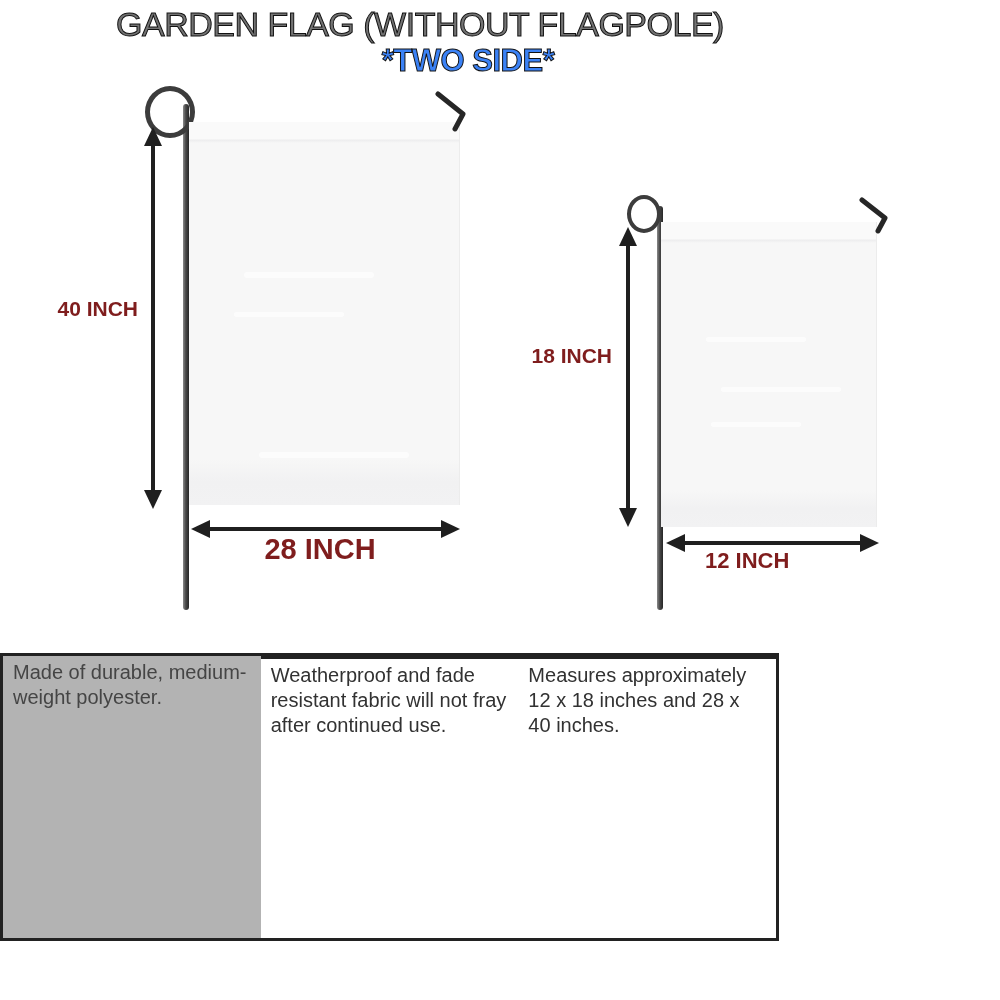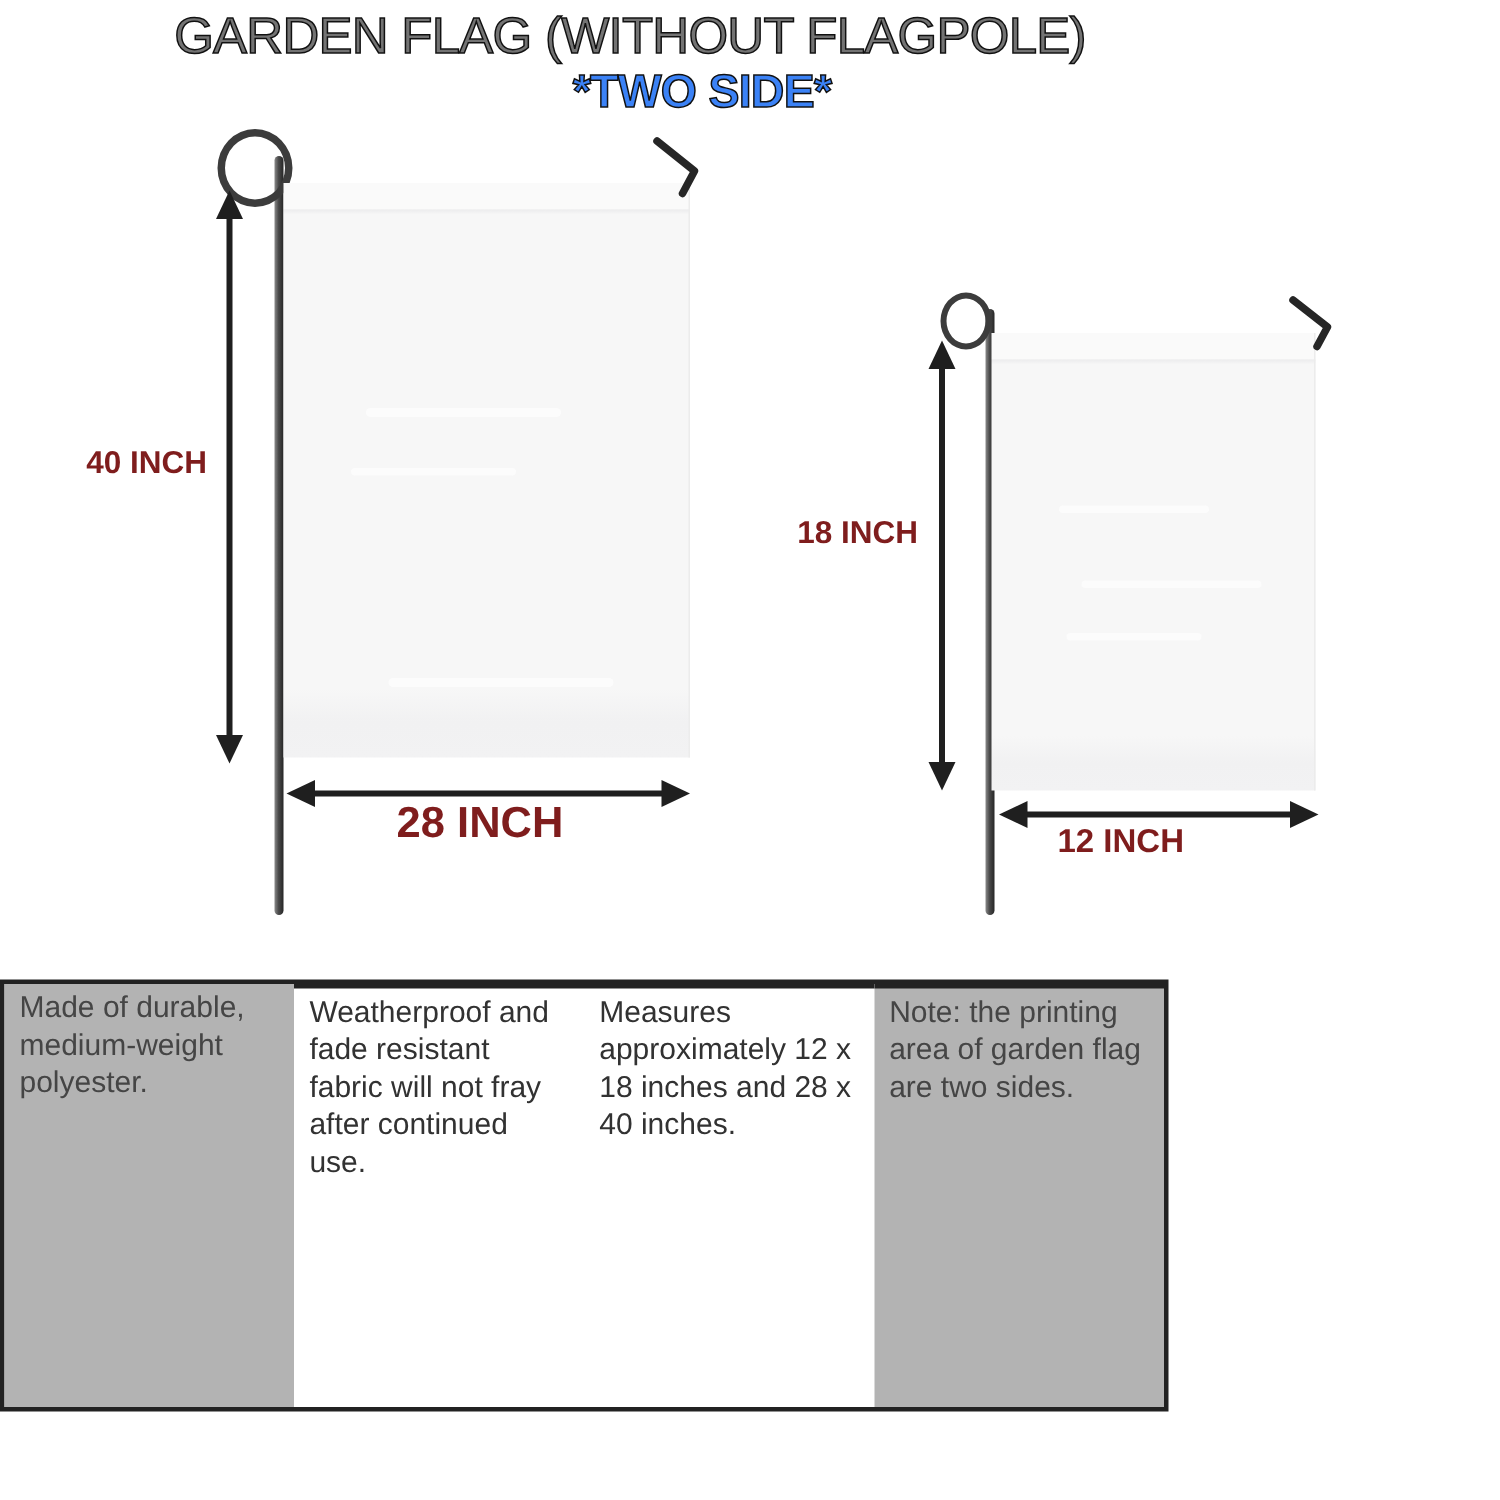--- a/index.html
+++ b/index.html
@@ -132,14 +132,13 @@
     <polygon points="1,12 20,3 20,21" fill="#1f1f1f"></polygon>
     <polygon points="214,12 195,3 195,21" fill="#1f1f1f"></polygon>
   </svg>
   <div class="abs dim-label lbl-12">12 INCH</div>
 </div>
 
 <div class="abs feature-table">
   <div class="feature-row gray">Made of durable, medium-weight polyester.</div>
   <div class="feature-row white">Weatherproof and fade resistant fabric will not fray after continued use.</div>
   <div class="feature-row white">Measures approximately 12 x 18 inches and 28 x 40 inches.</div>
-  <div class="feature-row gray">Note: the printing area of garden flag are two sides.</div>
 </div>
 
 </body></html>

